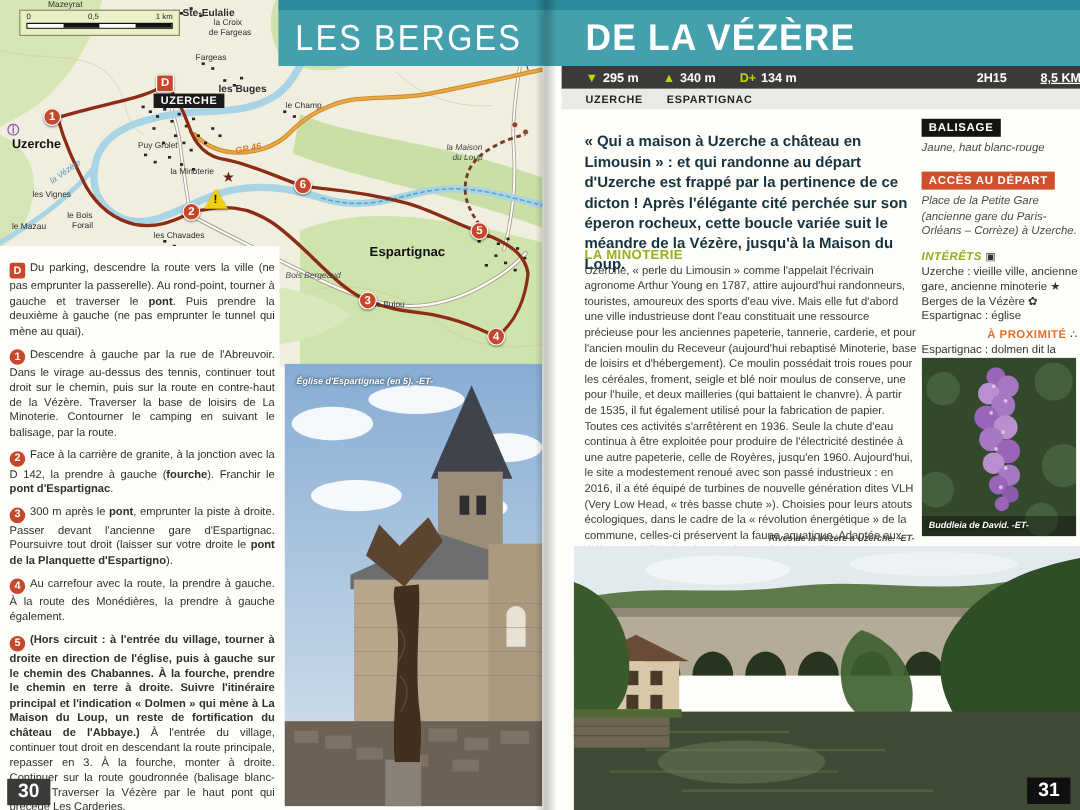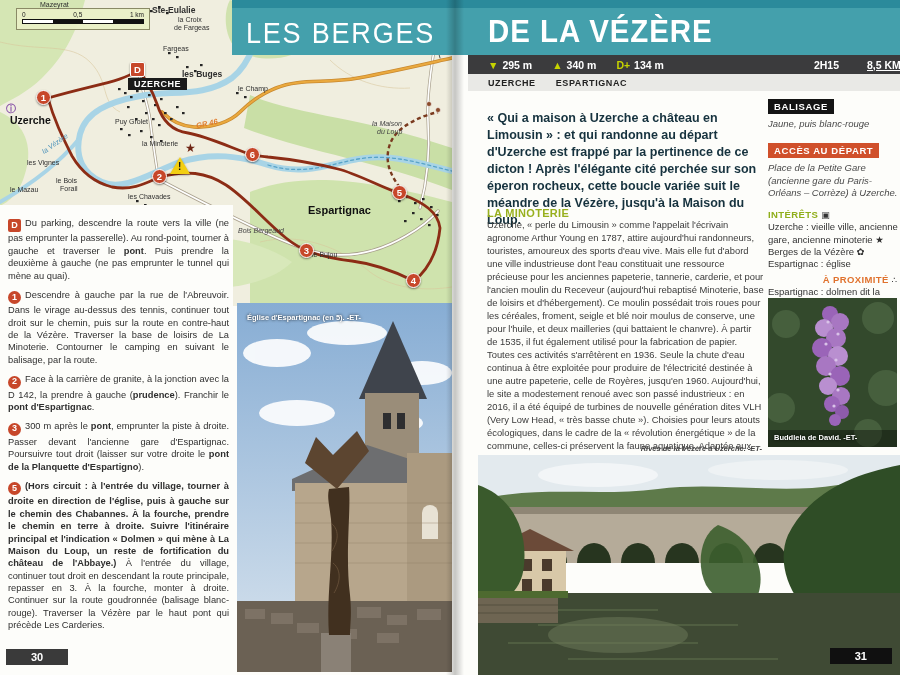--- a/index.html
+++ b/index.html
@@ -54,52 +54,52 @@
   .warn b{position:absolute;left:-2px;top:4px;font-size:10px;color:#111;}
   .star{position:absolute;left:185px;top:141px;color:#6e2413;font-size:12px;}
   
   .textcol{position:absolute;left:0;top:205px;width:233px;height:470px;background:#fdfdfa;
            padding:12px 4px 0 8px;box-sizing:border-box;}
   .step{margin:0 0 7px 0;font-size:9.3px;line-height:1.33;text-align:justify;color:#2f2f2f;}
   .stepmark{display:inline-flex;width:13px;height:13px;border-radius:50%;background:#c7472a;color:#fff;
             font-weight:700;font-size:9px;align-items:center;justify-content:center;margin-right:4px;
             vertical-align:-2px;}
   .stepmark.sq{border-radius:2px;}
-  .pageno{position:absolute;background:#3a3a3a;color:#fff;font-weight:700;font-size:11px;
-          padding:2px 25px;}
+  .pageno{position:absolute;background:#3a3a3a;color:#fff;font-weight:700;font-size:16px;
+          padding:2px 9px;}
   .pageno.left{left:6px;top:649px;}
   .pageno.right{right:8px;top:648px;background:#101010;}
   
   .photo{position:absolute;overflow:hidden;}
   .photo svg{display:block;}
   .ph-church{left:237px;top:303px;width:215px;height:369px;}
   .ph-river{left:478px;top:455px;width:422px;height:220px;}
   .ph-flower{left:768px;top:298px;width:129px;height:149px;}
-  .photocap{position:absolute;font-size:7.5px;font-weight:700;color:#fff;
+  .photocap{position:absolute;font-size:7.5px;font-style:italic;font-weight:700;color:#fff;
             text-shadow:0 0 3px rgba(0,0,0,.9);}
   .cap-church{left:247px;top:313px;}
   .cap-flower{left:774px;top:433px;}
   .cap-river{position:absolute;right:138px;top:444px;font-size:7.5px;font-style:italic;
              font-weight:700;color:#444;}
   
   .intro{position:absolute;left:487px;top:97px;width:276px;font-size:12.5px;font-weight:700;
          color:#16323e;line-height:1.36;}
   .min-head{position:absolute;left:487px;top:196px;font-size:11px;font-weight:800;color:#98b01e;
             letter-spacing:.3px;}
   .min-body{position:absolute;left:487px;top:210px;width:277px;font-size:9.4px;line-height:1.38;
             color:#3a3a3a;}
   
   .sidebar{position:absolute;left:768px;top:96px;width:130px;}
   .sb-label{display:inline-block;color:#fff;font-weight:800;font-size:9.5px;letter-spacing:.6px;
             padding:2px 6px;margin-bottom:4px;}
   .sb-label.black{background:#141414;}
   .sb-label.orange{background:#d0502b;}
   .sb-italic{font-size:9.5px;font-style:italic;color:#4a4a4a;line-height:1.3;margin:0 0 10px 0;}
   .sb-h{font-size:9.5px;font-weight:800;letter-spacing:.4px;margin:2px 0 1px 0;}
-  .sb-h.green{color:#8fae1b;}
+  .sb-h.green{color:#8fae1b;font-style:italic;}
   .sb-h.orange{color:#e0722e;text-align:right;}
   .sb-h .ic{color:#333;font-weight:400;font-size:9px;}
   .sb-text{font-size:9.5px;color:#333;line-height:1.28;margin:0 0 4px 0;}
   .gutter{position:absolute;left:446px;top:0;width:18px;height:675px;
           background:linear-gradient(90deg,rgba(0,0,0,0),rgba(0,0,0,.22) 50%,rgba(0,0,0,0));}
 </style>
 </head>
 <body>
 
 <div class="spread">
@@ -273,22 +273,23 @@
   </div>
 
   <div class="townstrip">
     <span>UZERCHE</span>
     <span>ESPARTIGNAC</span>
   </div>
 
   <div class="textcol">
       <p class="step"><span class="stepmark sq">D</span><span>Du parking, descendre la route vers la ville (ne pas emprunter la passerelle). Au rond-point, tourner à gauche et traverser le </span><b>pont</b><span>. Puis prendre la deuxième à gauche (ne pas emprunter le tunnel qui mène au quai).</span></p>
       <p class="step"><span class="stepmark">1</span><span>Descendre à gauche par la rue de l'Abreuvoir. Dans le virage au-dessus des tennis, continuer tout droit sur le chemin, puis sur la route en contre-haut de la Vézère. Traverser la base de loisirs de La Minoterie. Contourner le camping en suivant le balisage, par la route.</span></p>
-      <p class="step"><span class="stepmark">2</span><span>Face à la carrière de granite, à la jonction avec la D 142, la prendre à gauche (</span><b>prudence</b><span>). Franchir le </span><b>pont d'Espartignac</b><span>.</span></p>
+      <p class="step"><span class="stepmark">2</span><span>Face à la carrière de granite, à la jonction avec la D 142, la prendre à gauche (</span><b>fourche</b><span>). Franchir le </span><b>pont d'Espartignac</b><span>.</span></p>
       <p class="step"><span class="stepmark">3</span><span>300 m après le </span><b>pont</b><span>, emprunter la piste à droite. Passer devant l'ancienne gare d'Espartignac. Poursuivre tout droit (laisser sur votre droite le </span><b>pont de la Planquette d'Espartigno</b><span>).</span></p>
+      <p class="step"><span class="stepmark">4</span><span>Au carrefour avec la route, la prendre à gauche. À la route des Monédières, la prendre à gauche également.</span></p>
       <p class="step"><span class="stepmark">5</span><b>(Hors circuit : à l'entrée du village, tourner à droite en direction de l'église, puis à gauche sur le chemin des Chabannes. À la fourche, prendre le chemin en terre à droite. Suivre l'itinéraire principal et l'indication « Dolmen » qui mène à La Maison du Loup, un reste de fortification du château de l'Abbaye.)</b><span> À l'entrée du village, continuer tout droit en descendant la route principale, repasser en 3. À la fourche, monter à droite. Continuer sur la route goudronnée (balisage blanc-rouge). Traverser la Vézère par le haut pont qui précède Les Carderies.</span></p>
     </div>
   <span class="pageno left">30</span>
 
   <div class="photo ph-church">
     <svg width="215" height="369" viewBox="0 0 215 369" preserveAspectRatio="none">
       <defs>
         <linearGradient id="sky1" x1="0" y1="0" x2="0" y2="1">
           <stop offset="0" stop-color="#87add4"></stop>
             <stop offset="1" stop-color="#d9e4ee"></stop>
@@ -397,21 +398,21 @@
       <g stroke="#55503f" stroke-width="1">
           <line x1="0" y1="150" x2="80" y2="150"></line>
           <line x1="0" y1="158" x2="80" y2="158"></line>
         </g>
       <rect x="0" y="136" width="90" height="7" fill="#4e6a30"></rect>
     </svg>
   </div>
 
   <div class="sidebar">
     <span class="sb-label black">BALISAGE</span>
-    <p class="sb-italic">Jaune, puis blanc-rouge</p>
+    <p class="sb-italic">Jaune, haut blanc-rouge</p>
 
     <span class="sb-label orange">ACCÈS AU DÉPART</span>
     <p class="sb-italic">Place de la Petite Gare (ancienne gare du Paris-Orléans – Corrèze) à Uzerche.</p>
 
     <div class="sb-h green">
       <span>INTÉRÊTS</span>
       <span class="ic">▣</span>
     </div>
     <p class="sb-text">Uzerche : vieille ville, ancienne gare, ancienne minoterie ★ Berges de la Vézère ✿ Espartignac : église</p>
 

